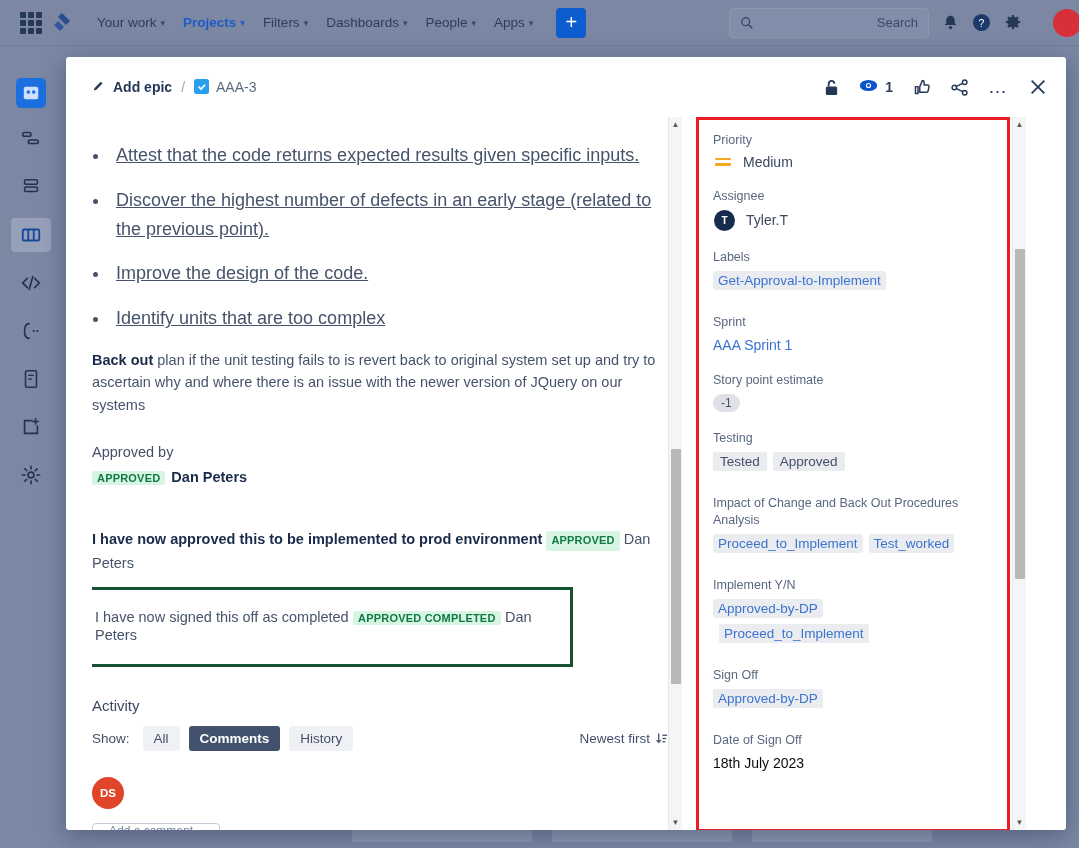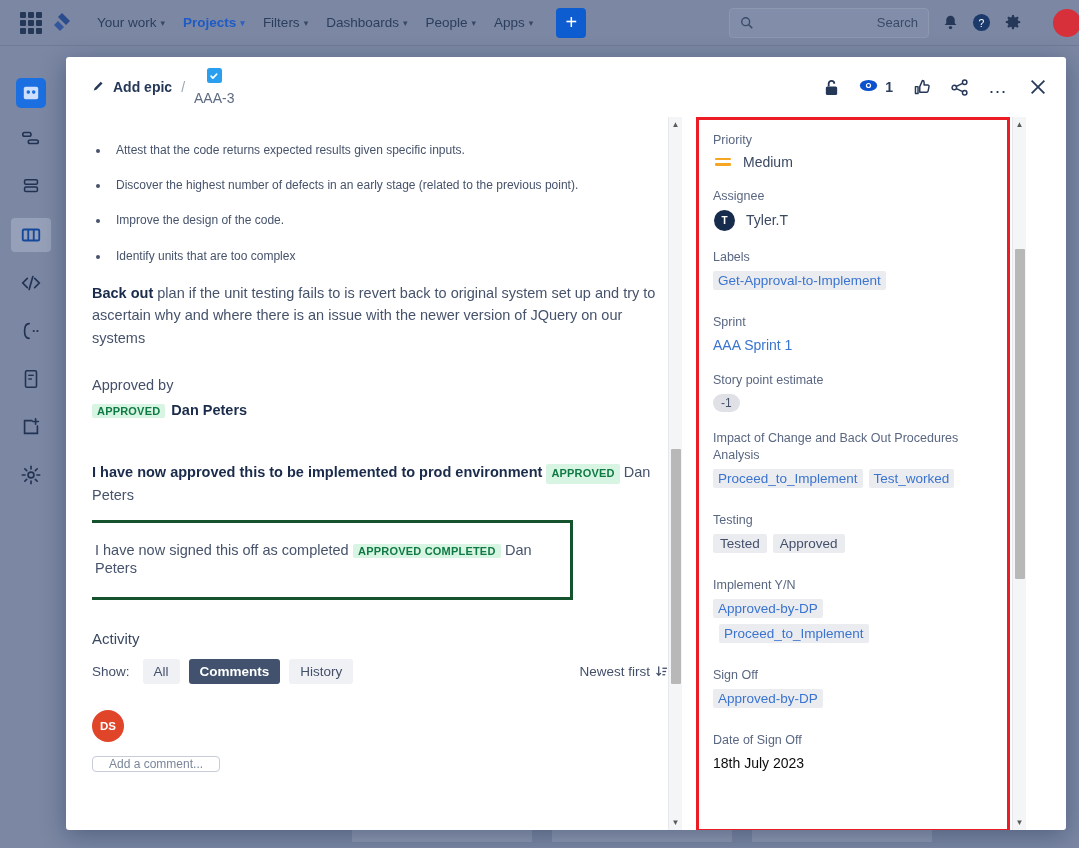--- a/index.html
+++ b/index.html
@@ -74,39 +74,39 @@
     position:absolute; left:66px; top:57px; width:1000px; height:773px;
     background:#fff; border-radius:3px; box-shadow:0 6px 24px rgba(9,30,66,.35);
     overflow:hidden;
   }
   .modal-header {
     height: 60px; display:flex; align-items:center; padding: 0 18px 0 26px;
   }
   .breadcrumb { display:flex; align-items:center; gap:9px; font-size:14px; }
   .bc-addepic { display:flex; align-items:center; gap:7px; color:#253858; font-weight:700; cursor:pointer; }
   .bc-sep { color:#9aa5b8; }
-  .bc-key { display:flex; align-items:center; gap:7px; color:#5d6b82; cursor:pointer;flex-direction:column; }
+  .bc-key { display:flex; gap:7px; color:#5d6b82; cursor:pointer; }
   .task-ico { width:15px; height:15px; background:#2a9ff0; border-radius:2.5px;
     display:flex; align-items:center; justify-content:center; }
   .hdr-actions { margin-left:auto; display:flex; align-items:center; gap:19px; color:#253858; }
   .hdr-ic { cursor:pointer; display:flex; align-items:center; }
   .watch-wrap { display:flex; align-items:center; gap:7px; cursor:pointer; }
   .watch-count { font-size:14px; color:#2d3d5c; font-weight:600; }
   .dots { letter-spacing:2px; font-size:19px; line-height:8px; color:#253858; cursor:pointer; }
 
   
   .modal-body { display:flex; height: 713px; padding-left: 26px; }
   .content-col { width: 590px; position:relative; }
   .content-scroll { height:713px; overflow:hidden; padding-right:14px; position:relative; }
   .cut-line { height:10px; }
 
   .p { font-size:14.5px; color:#404f६b; color:#46536b; line-height:1.55; margin:13px 0; }
   .p strong { color:#1a2b4b; font-weight:700; }
   ul.bullets { margin:14px 0 6px 18px; }
-  ul.bullets li { font-size:12px; color:#46536b; line-height:1.6; margin-bottom:16px; padding-left:6px; }
+  ul.bullets li { font-size:18px; color:#46536b; line-height:1.6; margin-bottom:16px; padding-left:6px;text-decoration:underline; }
   ul.bullets li::marker { color:#46536b; }
 
   .sec-label { font-size:14.5px; color:#44506a; margin:28px 0 8px; }
   .badge-approved {
     background:#d8f5e3; color:#0f7a44; font-size:11px; font-weight:700;
     padding:1px 5px; border-radius:2px; letter-spacing:.2px; display:inline-block;
   }
   .approver { font-weight:700; color:#1a2b4b; font-size:14.5px; margin-left:6px; }
 
   .stmt-bold {
@@ -487,27 +487,27 @@
               <div class="f-label">Sprint</div>
               <span class="link-plain">AAA Sprint 1</span>
             </div>
 
             <div class="f-block">
               <div class="f-label">Story point estimate</div>
               <span class="pill-round">-1</span>
             </div>
 
             <div class="f-block">
+              <div class="f-label">Testing</div>
+              <span class="pill-gray">Tested</span><span class="pill-gray">Approved</span>
+            </div>
+
+            <div class="f-block">
               <div class="f-label">Impact of Change and Back Out Procedures Analysis</div>
               <span class="pill-link">Proceed_to_Implement</span><span class="pill-link">Test_worked</span>
-            </div>
-
-            <div class="f-block">
-              <div class="f-label">Testing</div>
-              <span class="pill-gray">Tested</span><span class="pill-gray">Approved</span>
             </div>
 
             <div class="f-block">
               <div class="f-label">Implement Y/N</div>
               <div><span class="pill-link">Approved-by-DP</span></div>
               <div class="indent-1"><span class="pill-link">Proceed_to_Implement</span></div>
             </div>
 
             <div class="f-block">
               <div class="f-label">Sign Off</div>

